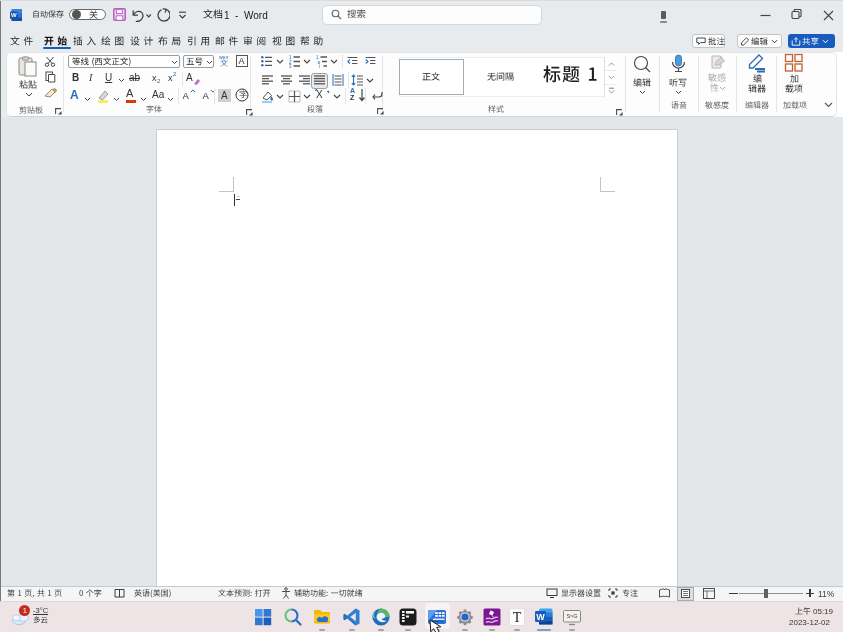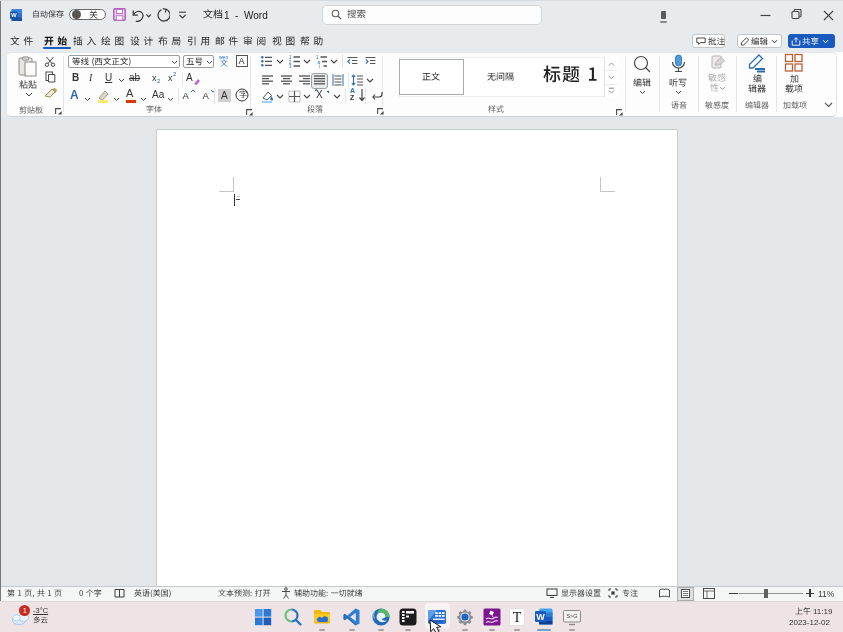--- a/index.html
+++ b/index.html
@@ -923,17 +923,17 @@
     <div style="position:absolute;left:569px;top:628.5px;width:6px;height:2px;background:#a8a2a4;border-radius:1px"></div>
     <div style="position:absolute;left:537px;top:628.5px;width:14px;height:2px;background:#7aa0c8;border-radius:1px"></div>
     <svg style="position:absolute;left:429px;top:619px" width="15" height="13" viewBox="0 0 15 13">
 <path d="M1 1 L1.8 12.8 L4.6 9.6 L7.2 14 L10 12.6 L7.6 8.4 L11.8 7.8 Z" fill="#fff" stroke="#1a1a1a" stroke-width="1"></path>
 </svg>
     <div style="position:absolute;left:795px;top:607px;display:flex">
       <svg width="16" height="10" style="display:block;overflow:visible">
         <use href="#g98" transform="translate(0.0,7.0) scale(0.00800,-0.00800)" fill="#333"></use>
         <use href="#g99" transform="translate(8.0,7.0) scale(0.00800,-0.00800)" fill="#333"></use>
       </svg>
-      <span style="font-size:8px;color:#333;margin-left:2px;line-height:10px">11:19</span>
+      <span style="font-size:8px;color:#333;margin-left:2px;line-height:10px">05:19</span>
     </div>
     <div style="position:absolute;left:789px;top:617.5px;font-size:8px;color:#333;white-space:nowrap;">2023-12-02</div>
     <div style="position:absolute;left:0px;top:0px;width:1px;height:601px;background:#77797b"></div>
     <div style="position:absolute;left:0px;top:0px;width:843px;height:1px;background:#d9dcde"></div>
   </div>
 </body></html>

